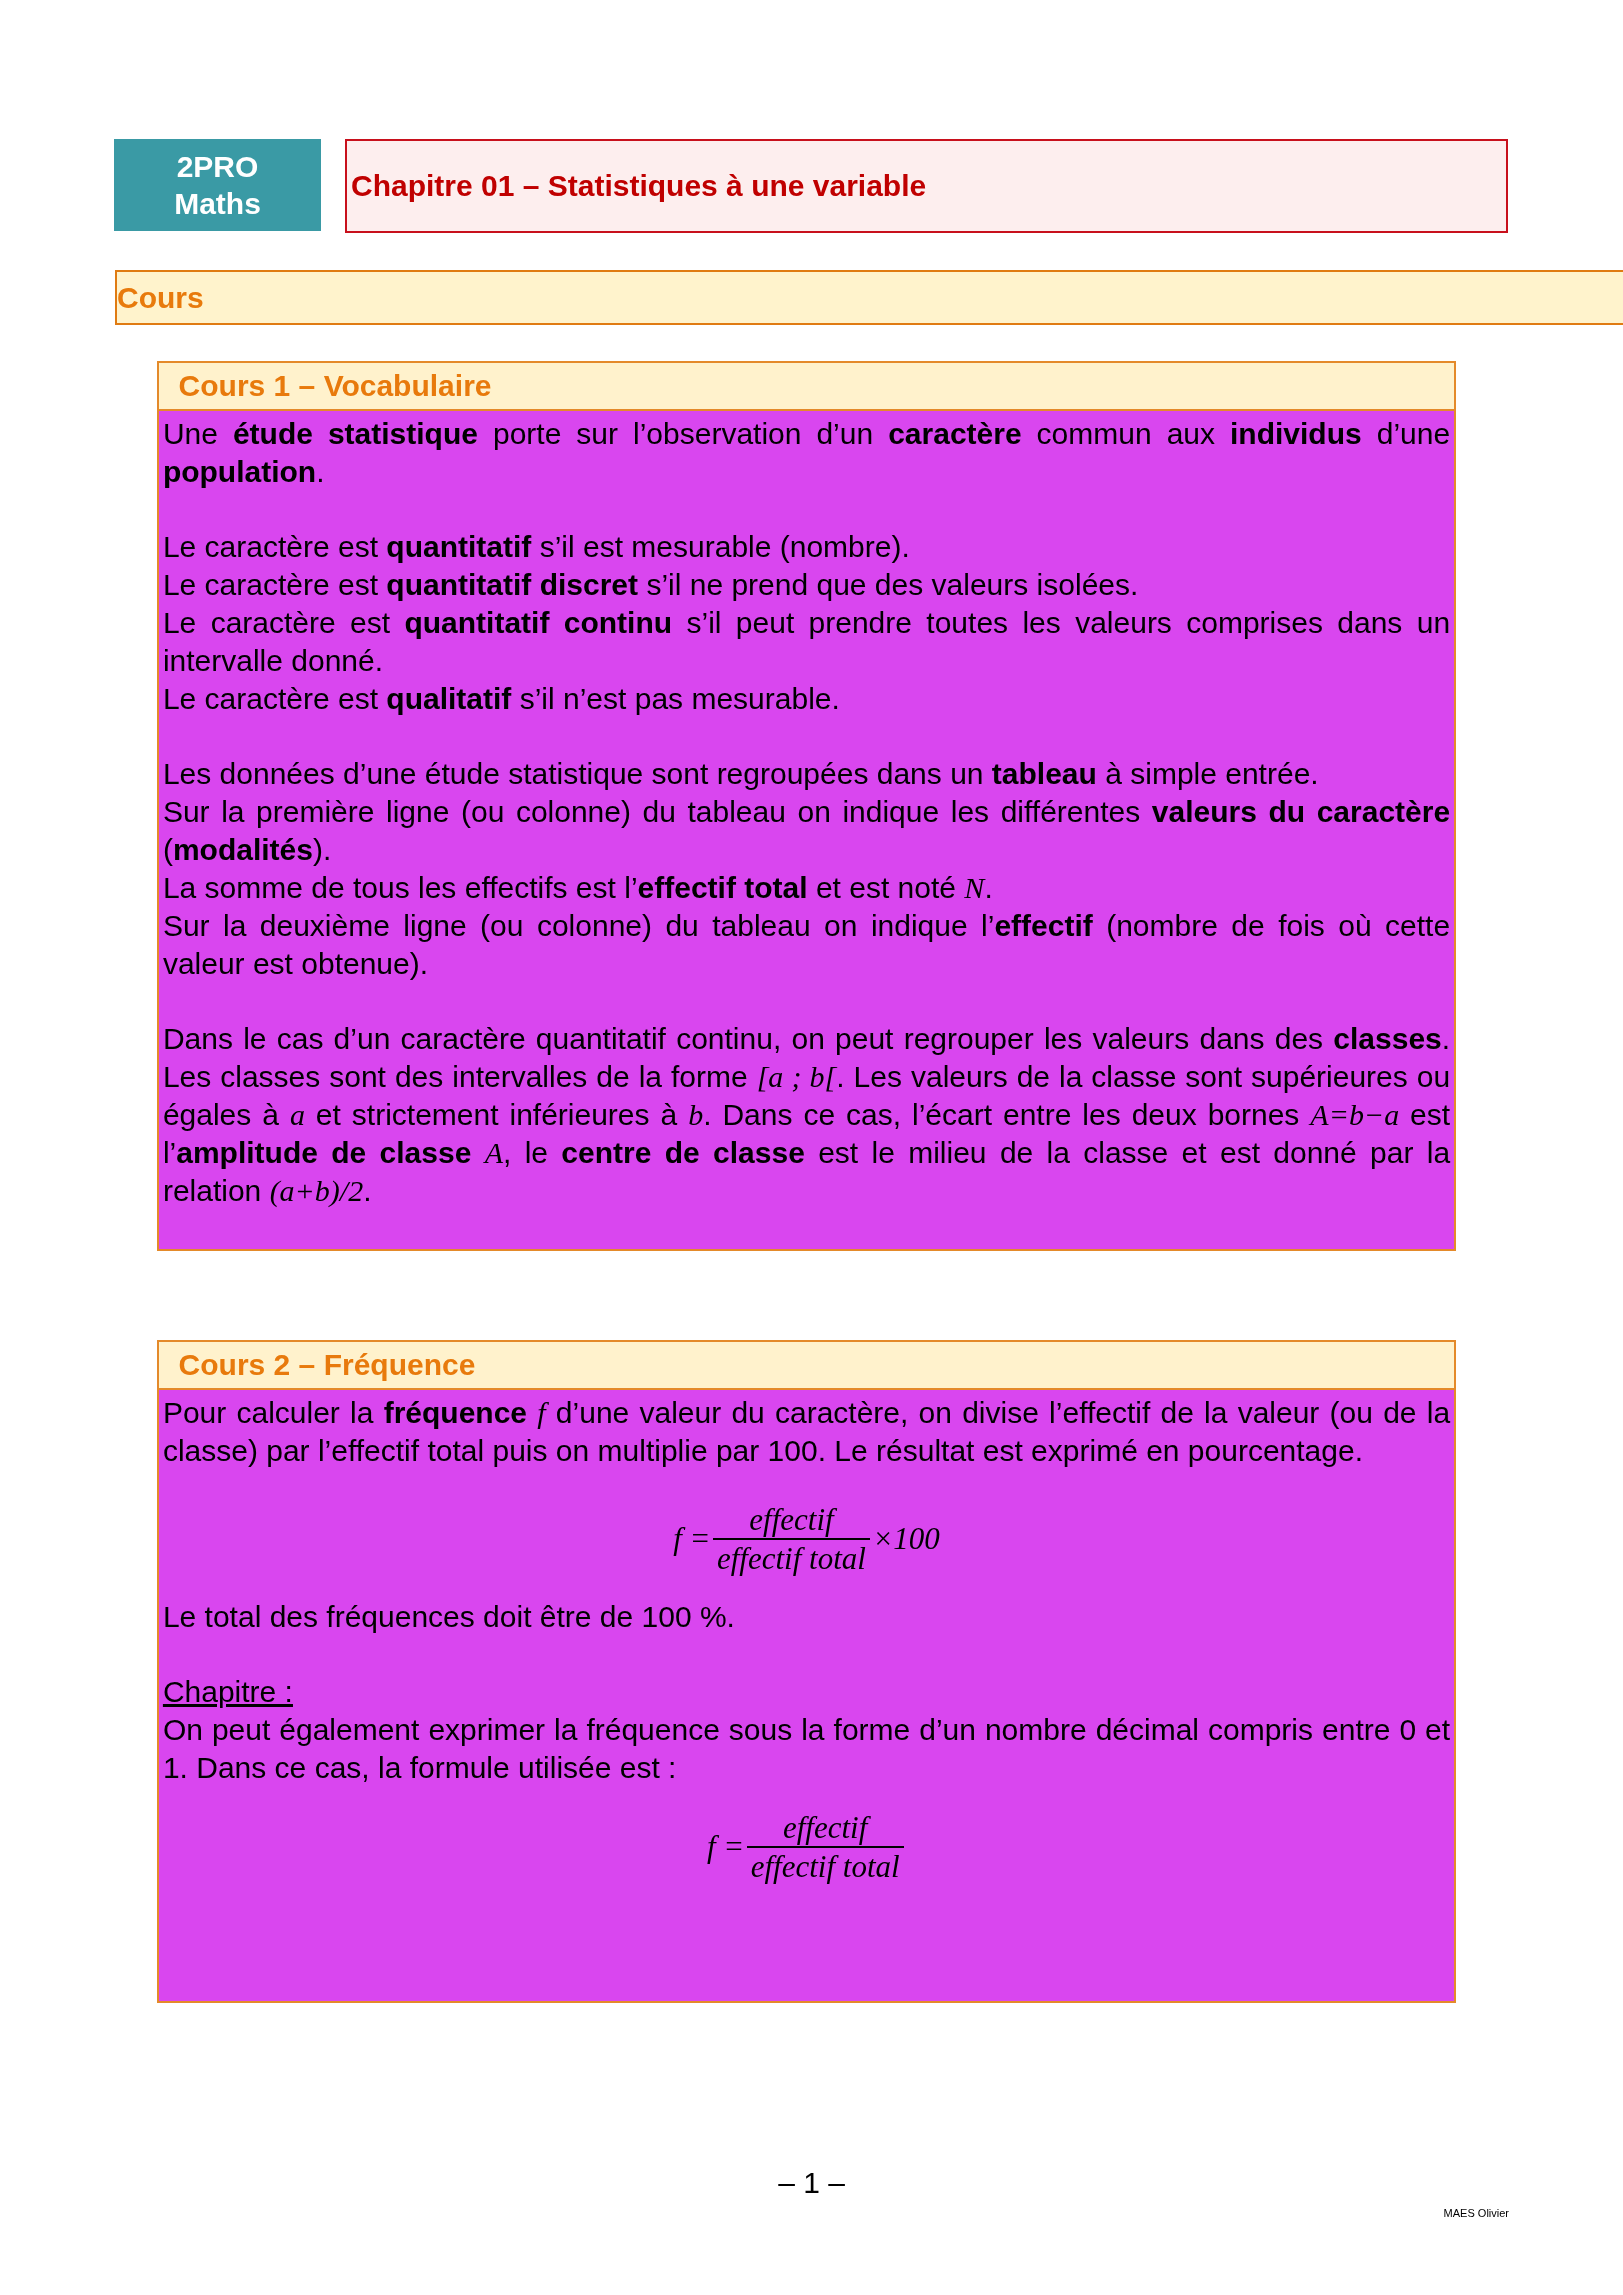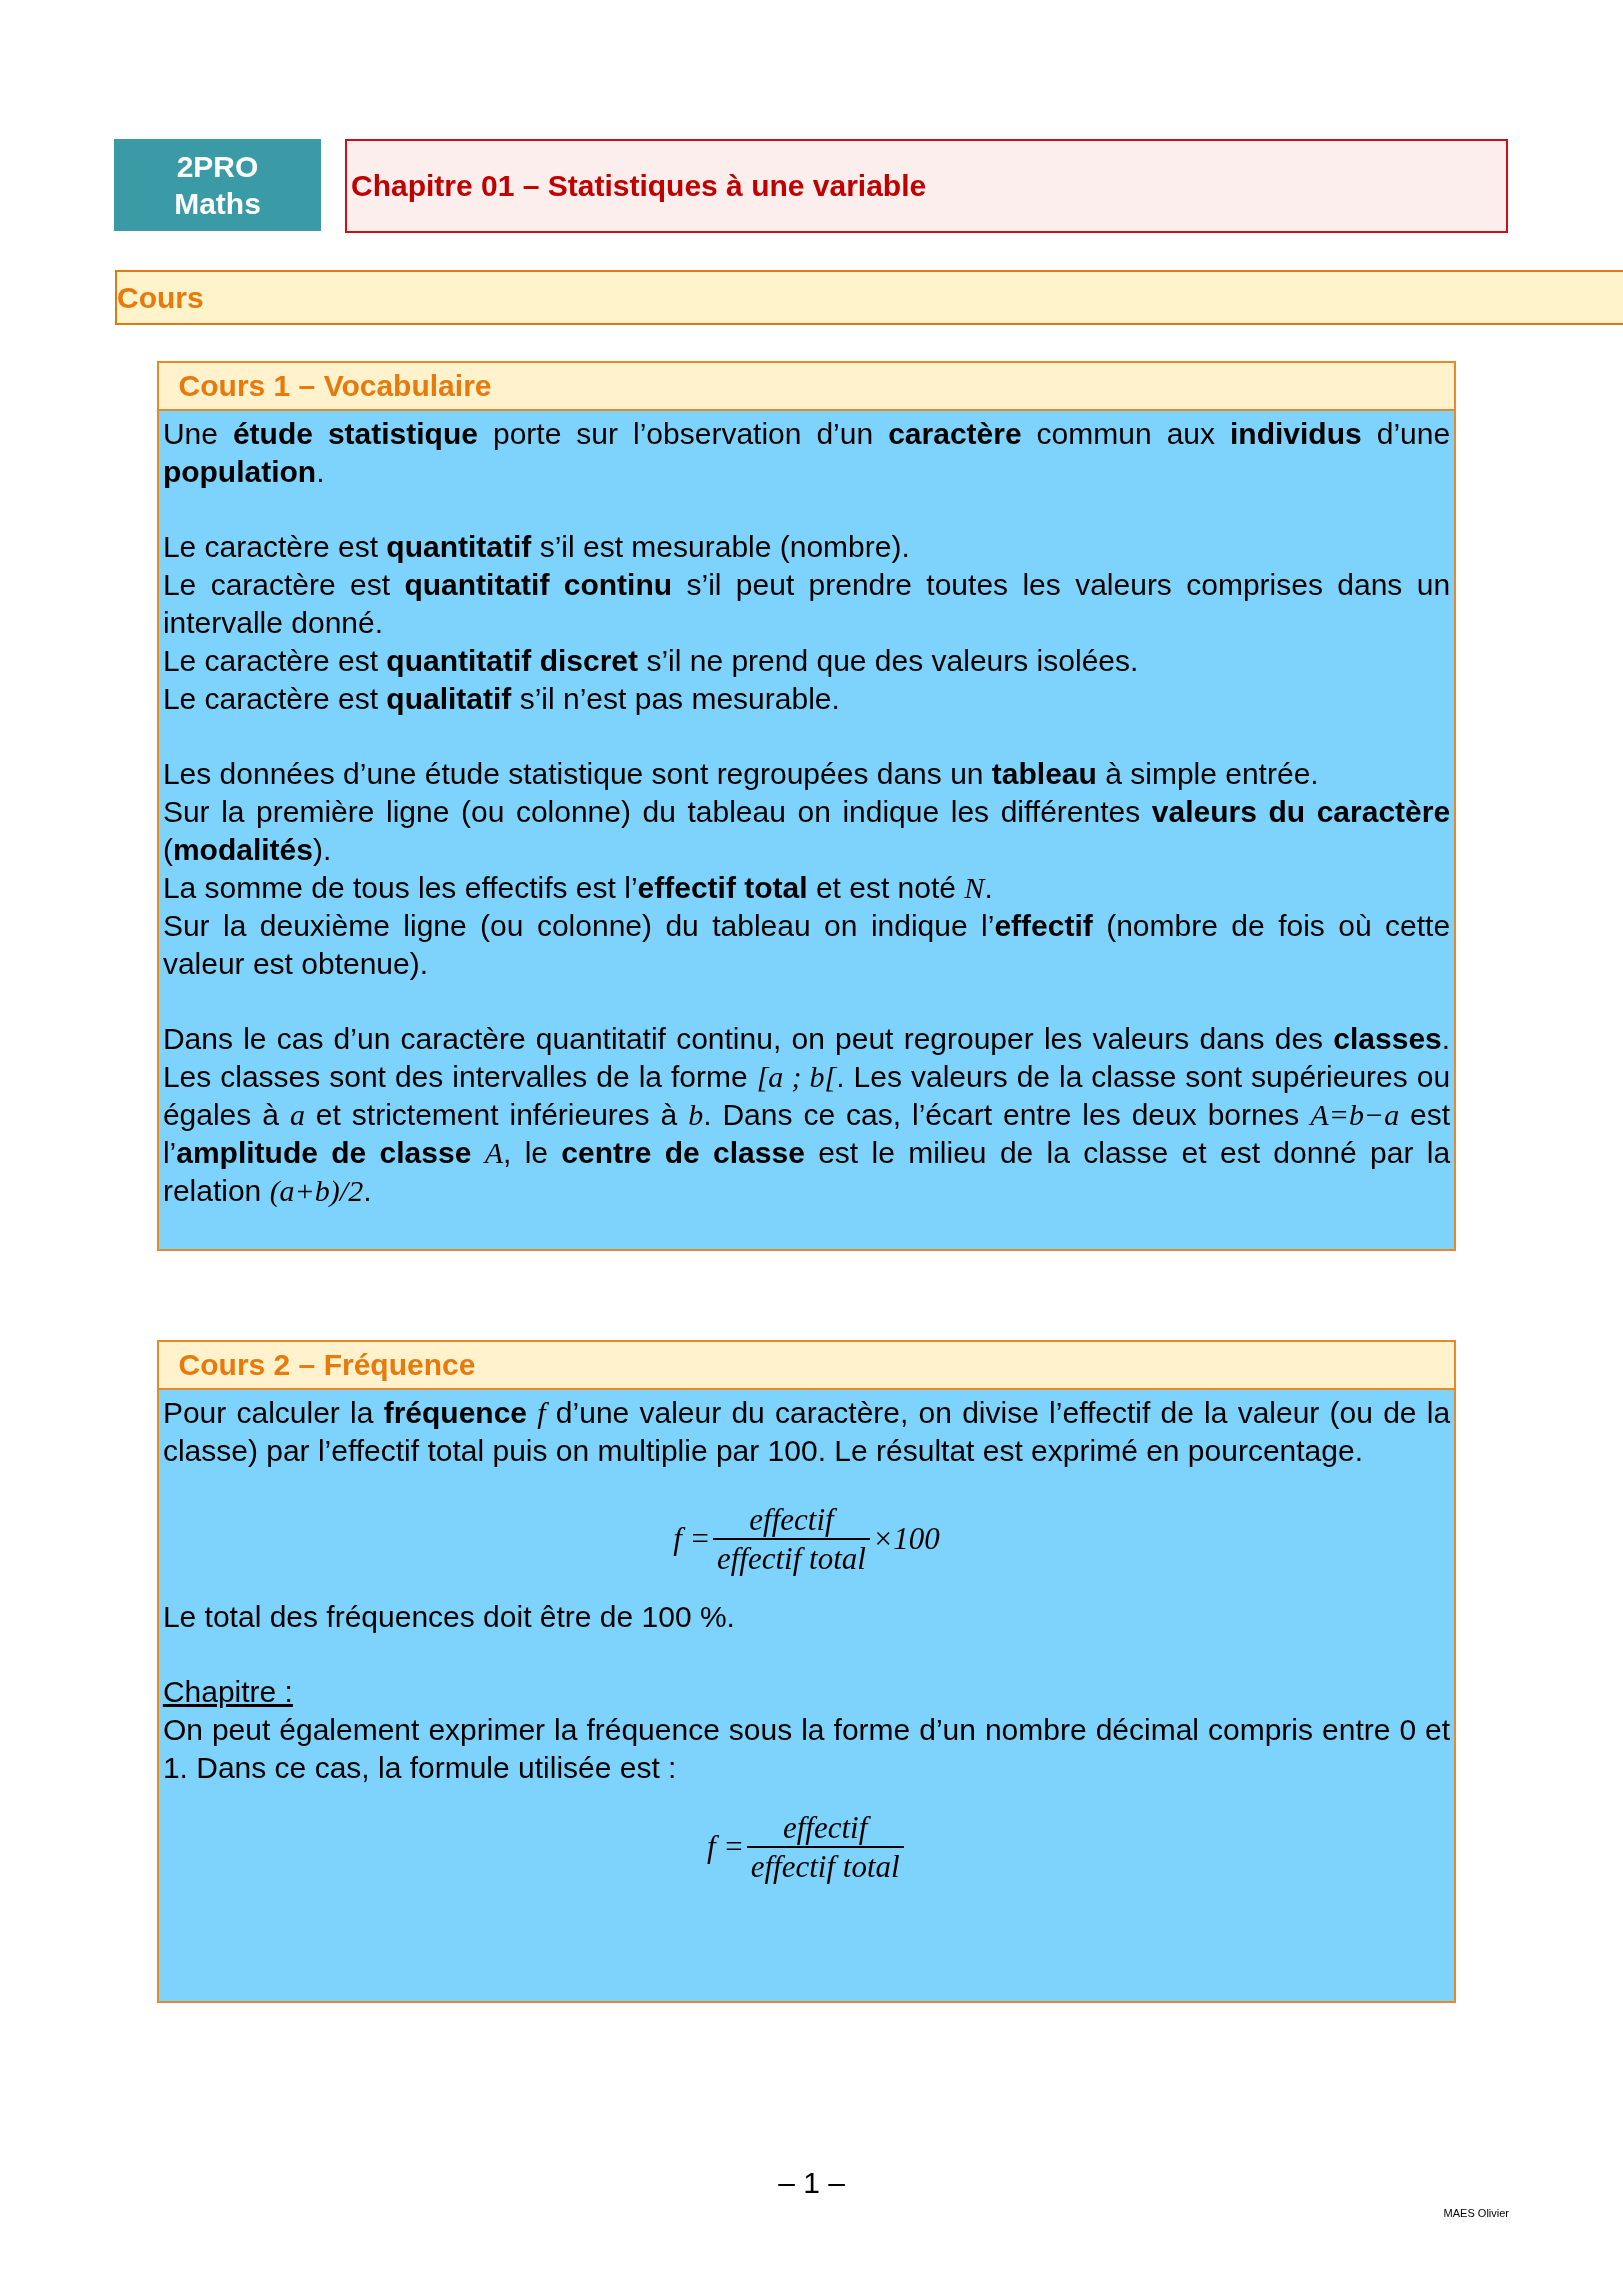--- a/index.html
+++ b/index.html
@@ -8,21 +8,21 @@
     .abs { position:absolute; box-sizing:border-box; }
     #level-box { left:114px; top:139px; width:207px; height:92px; background:#3a9aa5;
       color:#fff; font-weight:bold; font-size:30px; line-height:37px; text-align:center;
       display:flex; flex-direction:column; justify-content:center; }
     #chapter-box { left:345px; top:139px; width:1163px; height:94px; background:#fdeeee;
       border:2px solid #c8101c; display:flex; align-items:center; padding-left:4px; }
     #chapter-title { color:#c00000; font-weight:bold; font-size:30px; }
     #section-bar { left:115px; top:270px; width:1540px; height:55px; background:#fff3cc;
       border:2px solid #e07b12; display:flex; align-items:center; justify-content:flex-start; }
     #section-title { color:#e87a0c; font-weight:bold; font-size:30px; }
-    .cours-box { left:157px; width:1299px; border:2px solid #e48a2a; background:#7dd3fc; }
+    .cours-box { left:157px; width:1299px; border:2px solid #e48a2a; background:#d946ef; }
     .cours-head { height:48px; background:#fff2cc; border-bottom:2px solid #e48a2a;
       display:flex; align-items:center; padding-left:19.6px; box-sizing:border-box; }
     .cours-head span { color:#e87a0c; font-weight:bold; font-size:30px; }
     .cours-body { padding:3.9px 3.9px 0 3.9px; font-size:30px; line-height:38px; }
     .cours-body p { margin:0; text-align:justify; }
     .gap { height:37px; }
     .m { font-family:"Liberation Serif", serif; font-style:italic; }
     .mu { font-family:"Liberation Serif", serif; }
     .formula { display:flex; justify-content:center; align-items:center;
       font-family:"Liberation Serif", serif; font-style:italic; font-size:31px; margin:5.2px 0; }
@@ -52,22 +52,22 @@
 <div class="abs cours-box" style="top:361px;height:890px;">
   <div class="cours-head">
     <span>Cours 1 – Vocabulaire</span>
   </div>
   <div class="cours-body">
     <p>
       <span>Une </span><b>étude statistique</b><span> porte sur l’observation d’un </span><b>caractère</b><span> commun aux </span><b>individus</b><span> d’une </span><b>population</b><span>.</span>
     </p>
     <div class="gap"></div>
     <p><span>Le caractère est </span><b>quantitatif</b><span> s’il est mesurable (nombre).</span></p>
+    <p><span>Le caractère est </span><b>quantitatif discret</b><span> s’il ne prend que des valeurs isolées.</span></p>
     <p><span>Le caractère est </span><b>quantitatif continu</b><span> s’il peut prendre toutes les valeurs comprises dans un intervalle donné.</span></p>
-    <p><span>Le caractère est </span><b>quantitatif discret</b><span> s’il ne prend que des valeurs isolées.</span></p>
     <p><span>Le caractère est </span><b>qualitatif</b><span> s’il n’est pas mesurable.</span></p>
     <div class="gap"></div>
     <p><span>Les données d’une étude statistique sont regroupées dans un </span><b>tableau</b><span> à simple entrée.</span></p>
     <p><span>Sur la première ligne (ou colonne) du tableau on indique les différentes </span><b>valeurs du caractère</b><span> (</span><b>modalités</b><span>).</span></p>
     <p><span>La somme de tous les effectifs est l’</span><b>effectif total</b><span> et est noté </span><span class="m">N</span><span>.</span></p>
     <p><span>Sur la deuxième ligne (ou colonne) du tableau on indique l’</span><b>effectif</b><span> (nombre de fois où cette valeur est obtenue).</span></p>
     <div class="gap"></div>
     <p>
       <span>Dans le cas d’un caractère quantitatif continu, on peut regrouper les valeurs dans des </span><b>classes</b><span>. Les classes sont des intervalles de la forme </span><span class="m">[a ; b[</span><span>. Les valeurs de la classe sont supérieures ou égales à </span><span class="m">a</span><span> et strictement inférieures à </span><span class="m">b</span><span>. Dans ce cas, l’écart entre les deux bornes </span><span class="m">A=b−a</span><span> est l’</span><b>amplitude de classe</b><span> </span><span class="m">A</span><span>, le </span><b>centre de classe</b><span> est le milieu de la classe et est donné par la relation </span><span class="m">(a+b)/2</span><span>.</span>
     </p>

